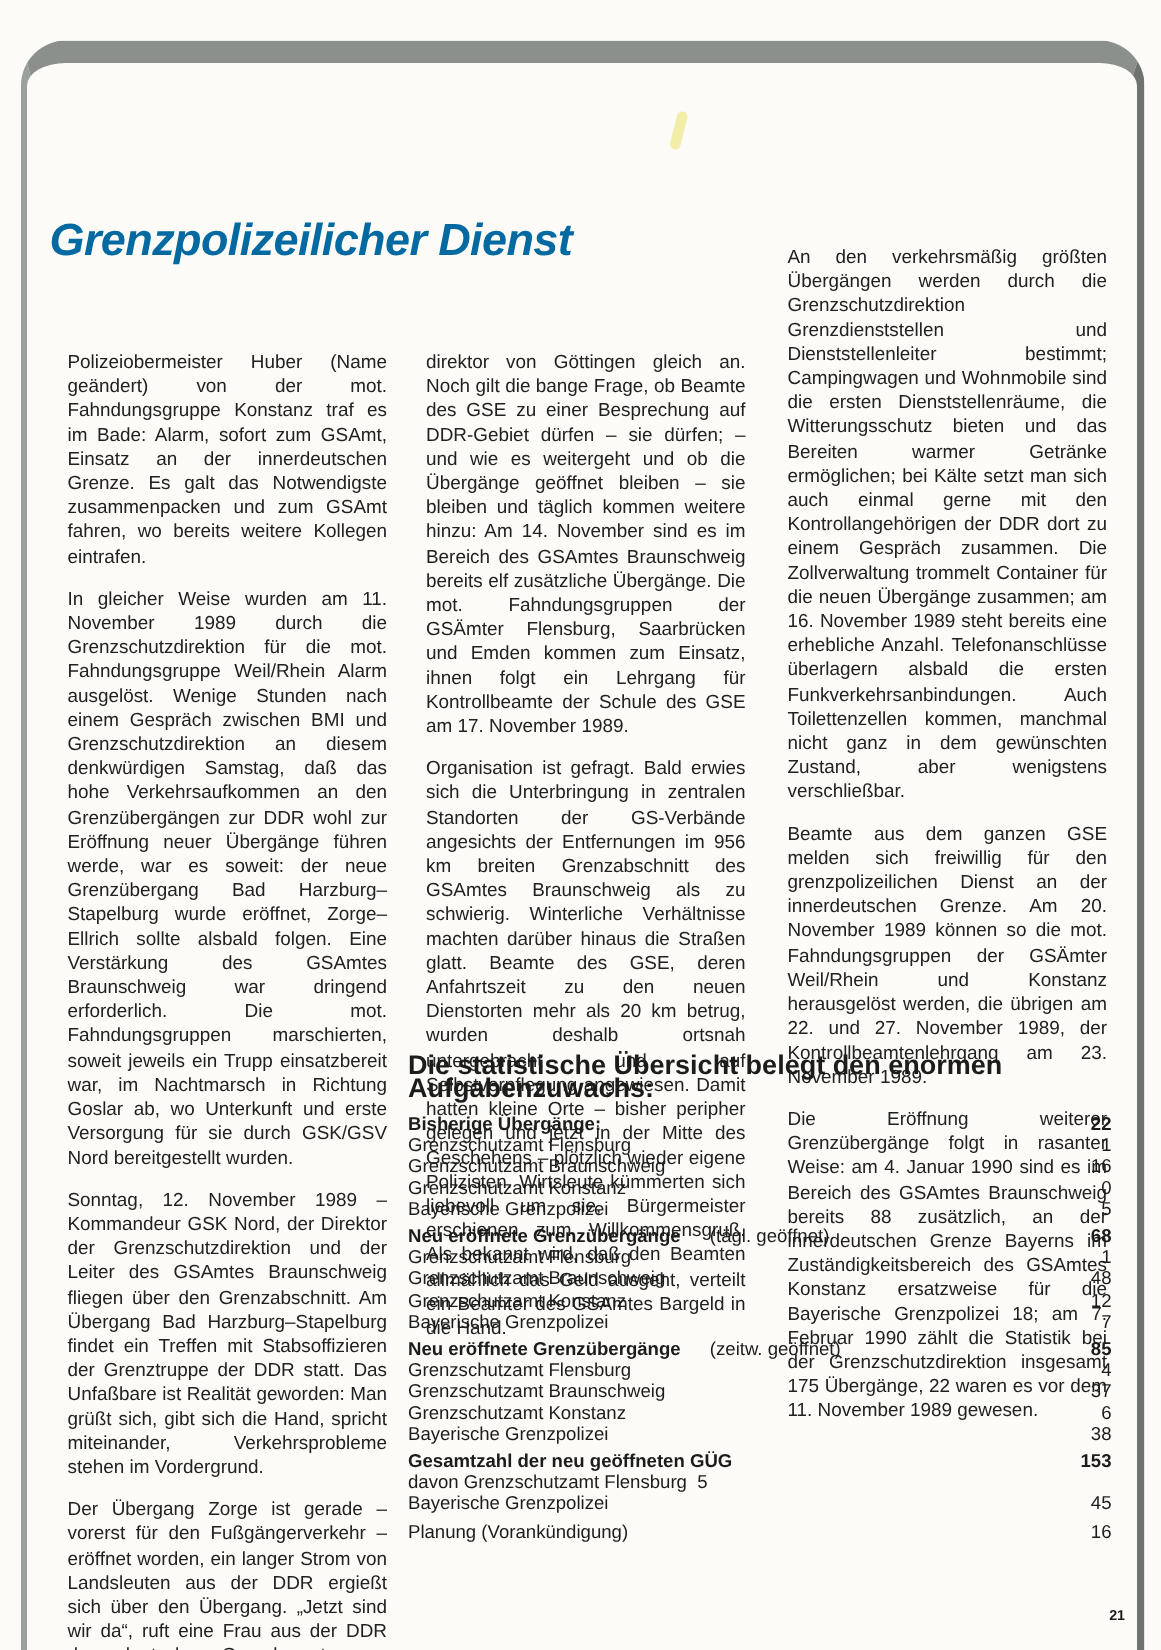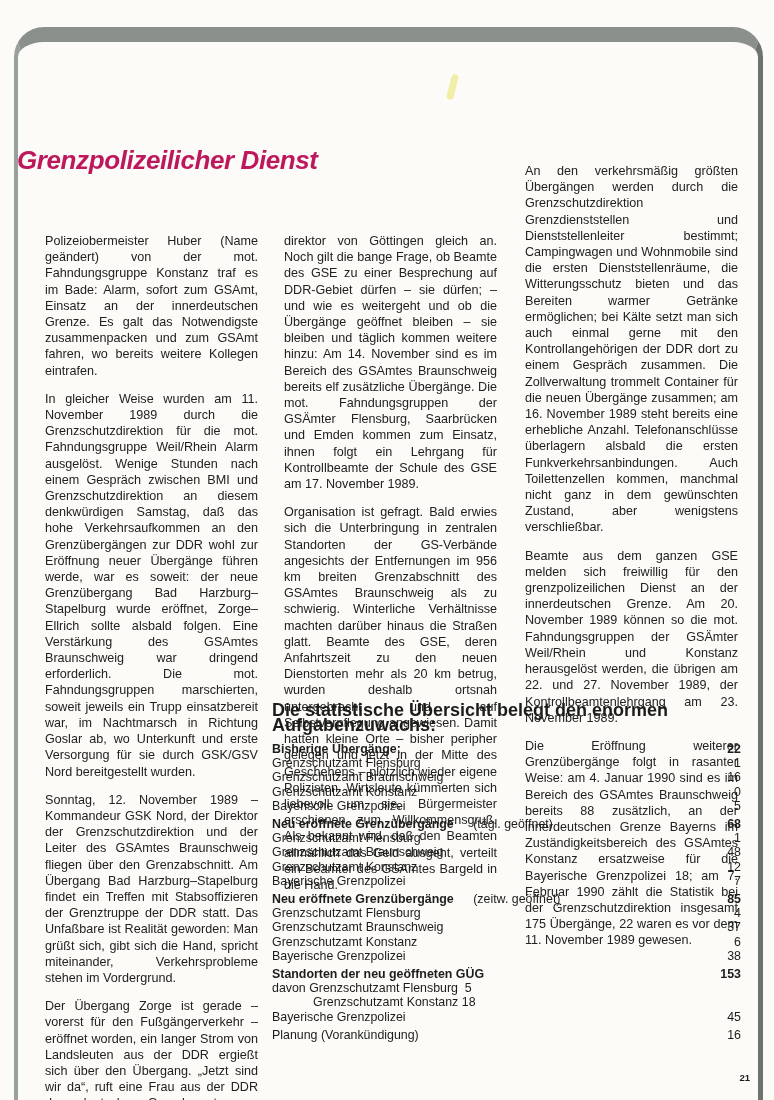--- a/index.html
+++ b/index.html
@@ -11,23 +11,23 @@
     border-top:15px solid #8b908c;
     border-left:4px solid #9aa09b;
     border-right:5px solid #6e736f;
     border-radius:30px 30px 0 0;
   }
   .highlight-mark {
     position:absolute; left:449px; top:74px; width:7px; height:26px;
     background:#e9e157; opacity:.5; border-radius:4px; transform:rotate(14deg);
   }
   .title {
-    position:absolute; left:17px; top:146px;
-    font-size:26px; line-height:29px; font-weight:bold; font-style:italic;
-    color:#be185d; letter-spacing:-0.4px; white-space:nowrap;
+    position:absolute; left:33px; top:146px;
+    font-size:30px; line-height:29px; font-weight:bold; font-style:italic;
+    color:#0369a1; letter-spacing:-0.4px; white-space:nowrap;
   }
   .col {
     position:absolute; width:237px;
     font-size:12.6px; line-height:16.2px; color:#212121;
     text-align:justify;
   }
   .col p { margin:12px; }
   #col1 { left:33px;  top:221px; }
   #col2 { left:272px; top:221px; }
   #col3 { left:513px; top:151px; }
@@ -128,28 +128,25 @@
         </div>
         <div class="stat-row">
           <span class="stat-label">Grenzschutzamt Konstanz</span>
           <span class="stat-value">6</span>
         </div>
         <div class="stat-row">
           <span class="stat-label">Bayerische Grenzpolizei</span>
           <span class="stat-value">38</span>
         </div>
         <div class="stat-row bold gap">
-          <span class="stat-label">Standorten der neu geöffneten GÜG</span>
+          <span class="stat-label">Gesamtzahl der neu geöffneten GÜG</span>
           <span class="stat-value">153</span>
         </div>
         <div class="stat-row">
           <span class="stat-label">davon Grenzschutzamt Flensburg&nbsp;&nbsp;5</span>
-        </div>
-        <div class="stat-row indent">
-          <span class="stat-label">Grenzschutzamt Konstanz 18</span>
         </div>
         <div class="stat-row">
           <span class="stat-label">Bayerische Grenzpolizei</span>
           <span class="stat-value">45</span>
         </div>
         <div class="stat-row gap">
           <span class="stat-label">Planung (Vorankündigung)</span>
           <span class="stat-value">16</span>
         </div>
       </div>

